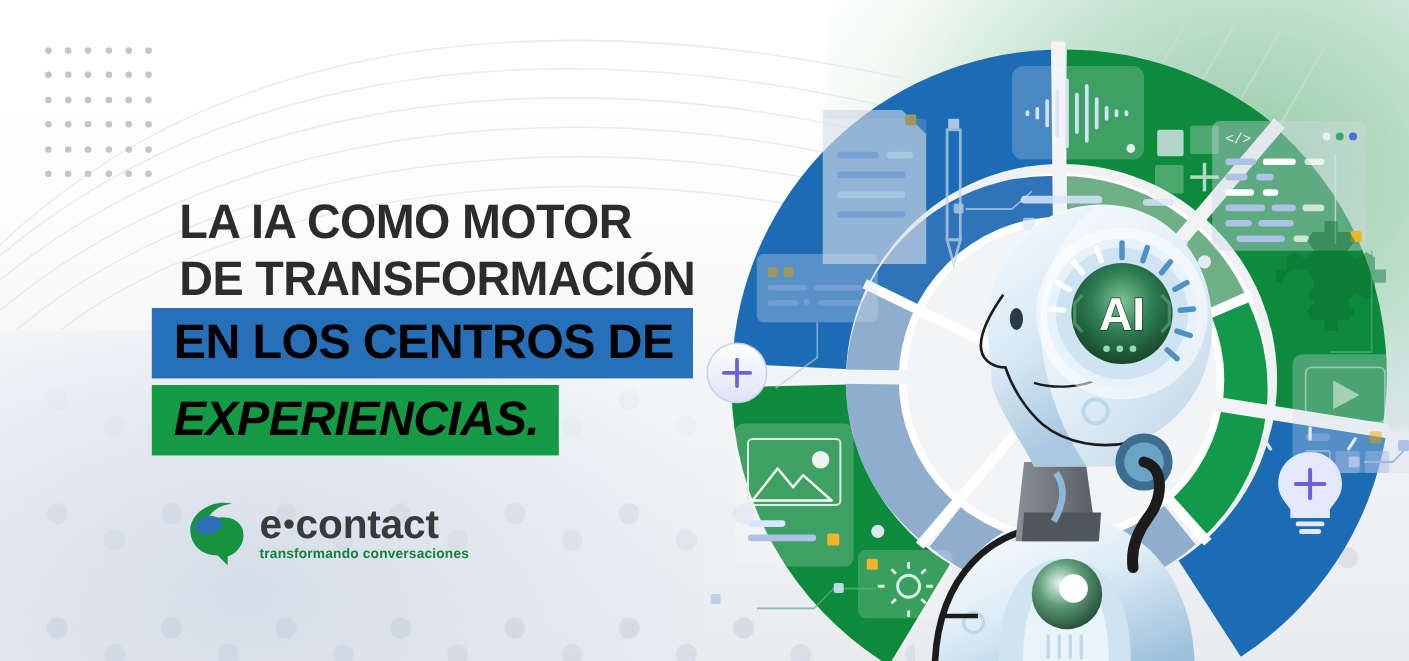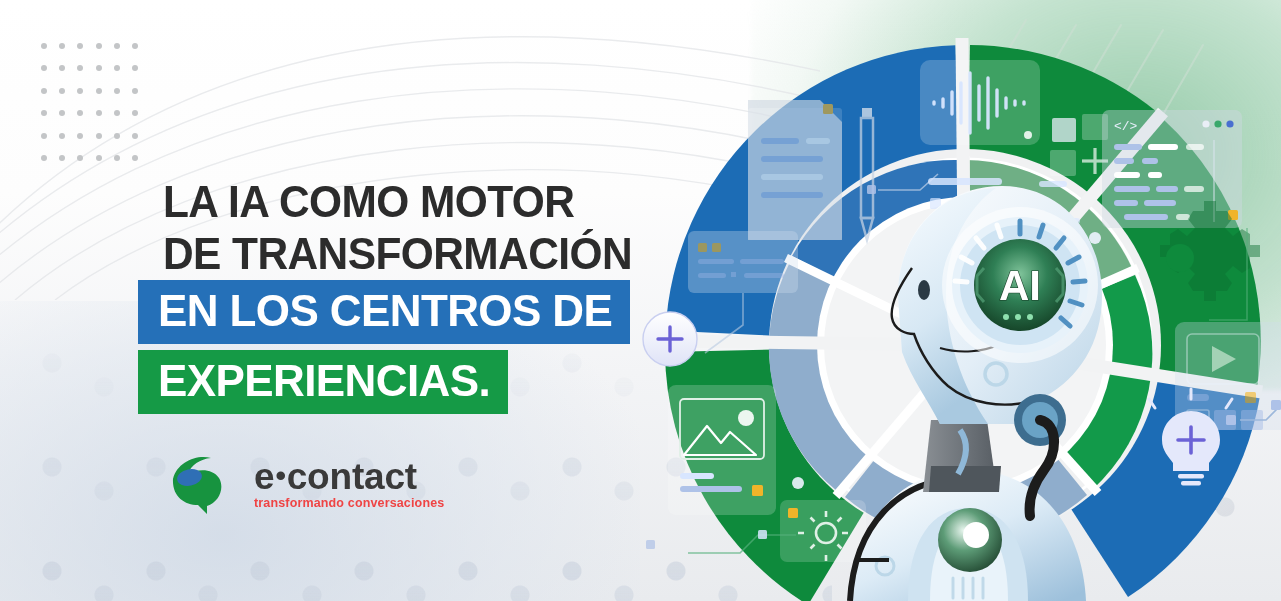--- a/index.html
+++ b/index.html
@@ -69,39 +69,39 @@
     font-size:44px;
     line-height:52px;
     letter-spacing:-0.6px;
     color:#2c2c2c;
     white-space:nowrap;
     transform:scaleX(.965);
     transform-origin:left center;
   }
   .hl-band {
     display:inline-block;
-    color:#ffffff;
+    color:#000000;
     font-weight:bold;
     font-size:44px;
     line-height:52px;
     letter-spacing:-0.6px;
     white-space:nowrap;
     padding:5px 18px 7px 20px;
   }
   .band-row { margin-left:-25px; }
   .band-blue  { background:#2570b8; }
-  .band-green { background:#159a46; margin-top:6px; }
+  .band-green { background:#159a46; margin-top:6px;font-style:italic; }
 
   
-  .logo { position:absolute; left:167px; top:452px; display:flex; align-items:center; gap:30px; }
+  .logo { position:absolute; left:167px; top:452px; display:flex; align-items:center; gap:12px; }
   .logo-mark { width:57px; height:62px; flex:none; }
   .logo-text { display:flex; flex-direction:column; }
   .logo-word { font-size:37px; font-weight:bold; color:#3a3a3a; letter-spacing:-0.2px; line-height:40px; white-space:nowrap;}
   .logo-word .dot { color:#3a3a3a; font-size:30px; vertical-align:3px; padding:0 1px;}
-  .logo-tag { font-size:12.5px; font-weight:bold; color:#ef4444; letter-spacing:.15px; margin-top:-1px; }
+  .logo-tag { font-size:12.5px; font-weight:bold; color:#15803d; letter-spacing:.15px; margin-top:-1px; }
 
   
   .artwork { position:absolute; left:640px; top:0; width:641px; height:601px; }
   .artwork svg { display:block; }
 </style>
 </head>
 <body>
 
 <div id="banner">
 

